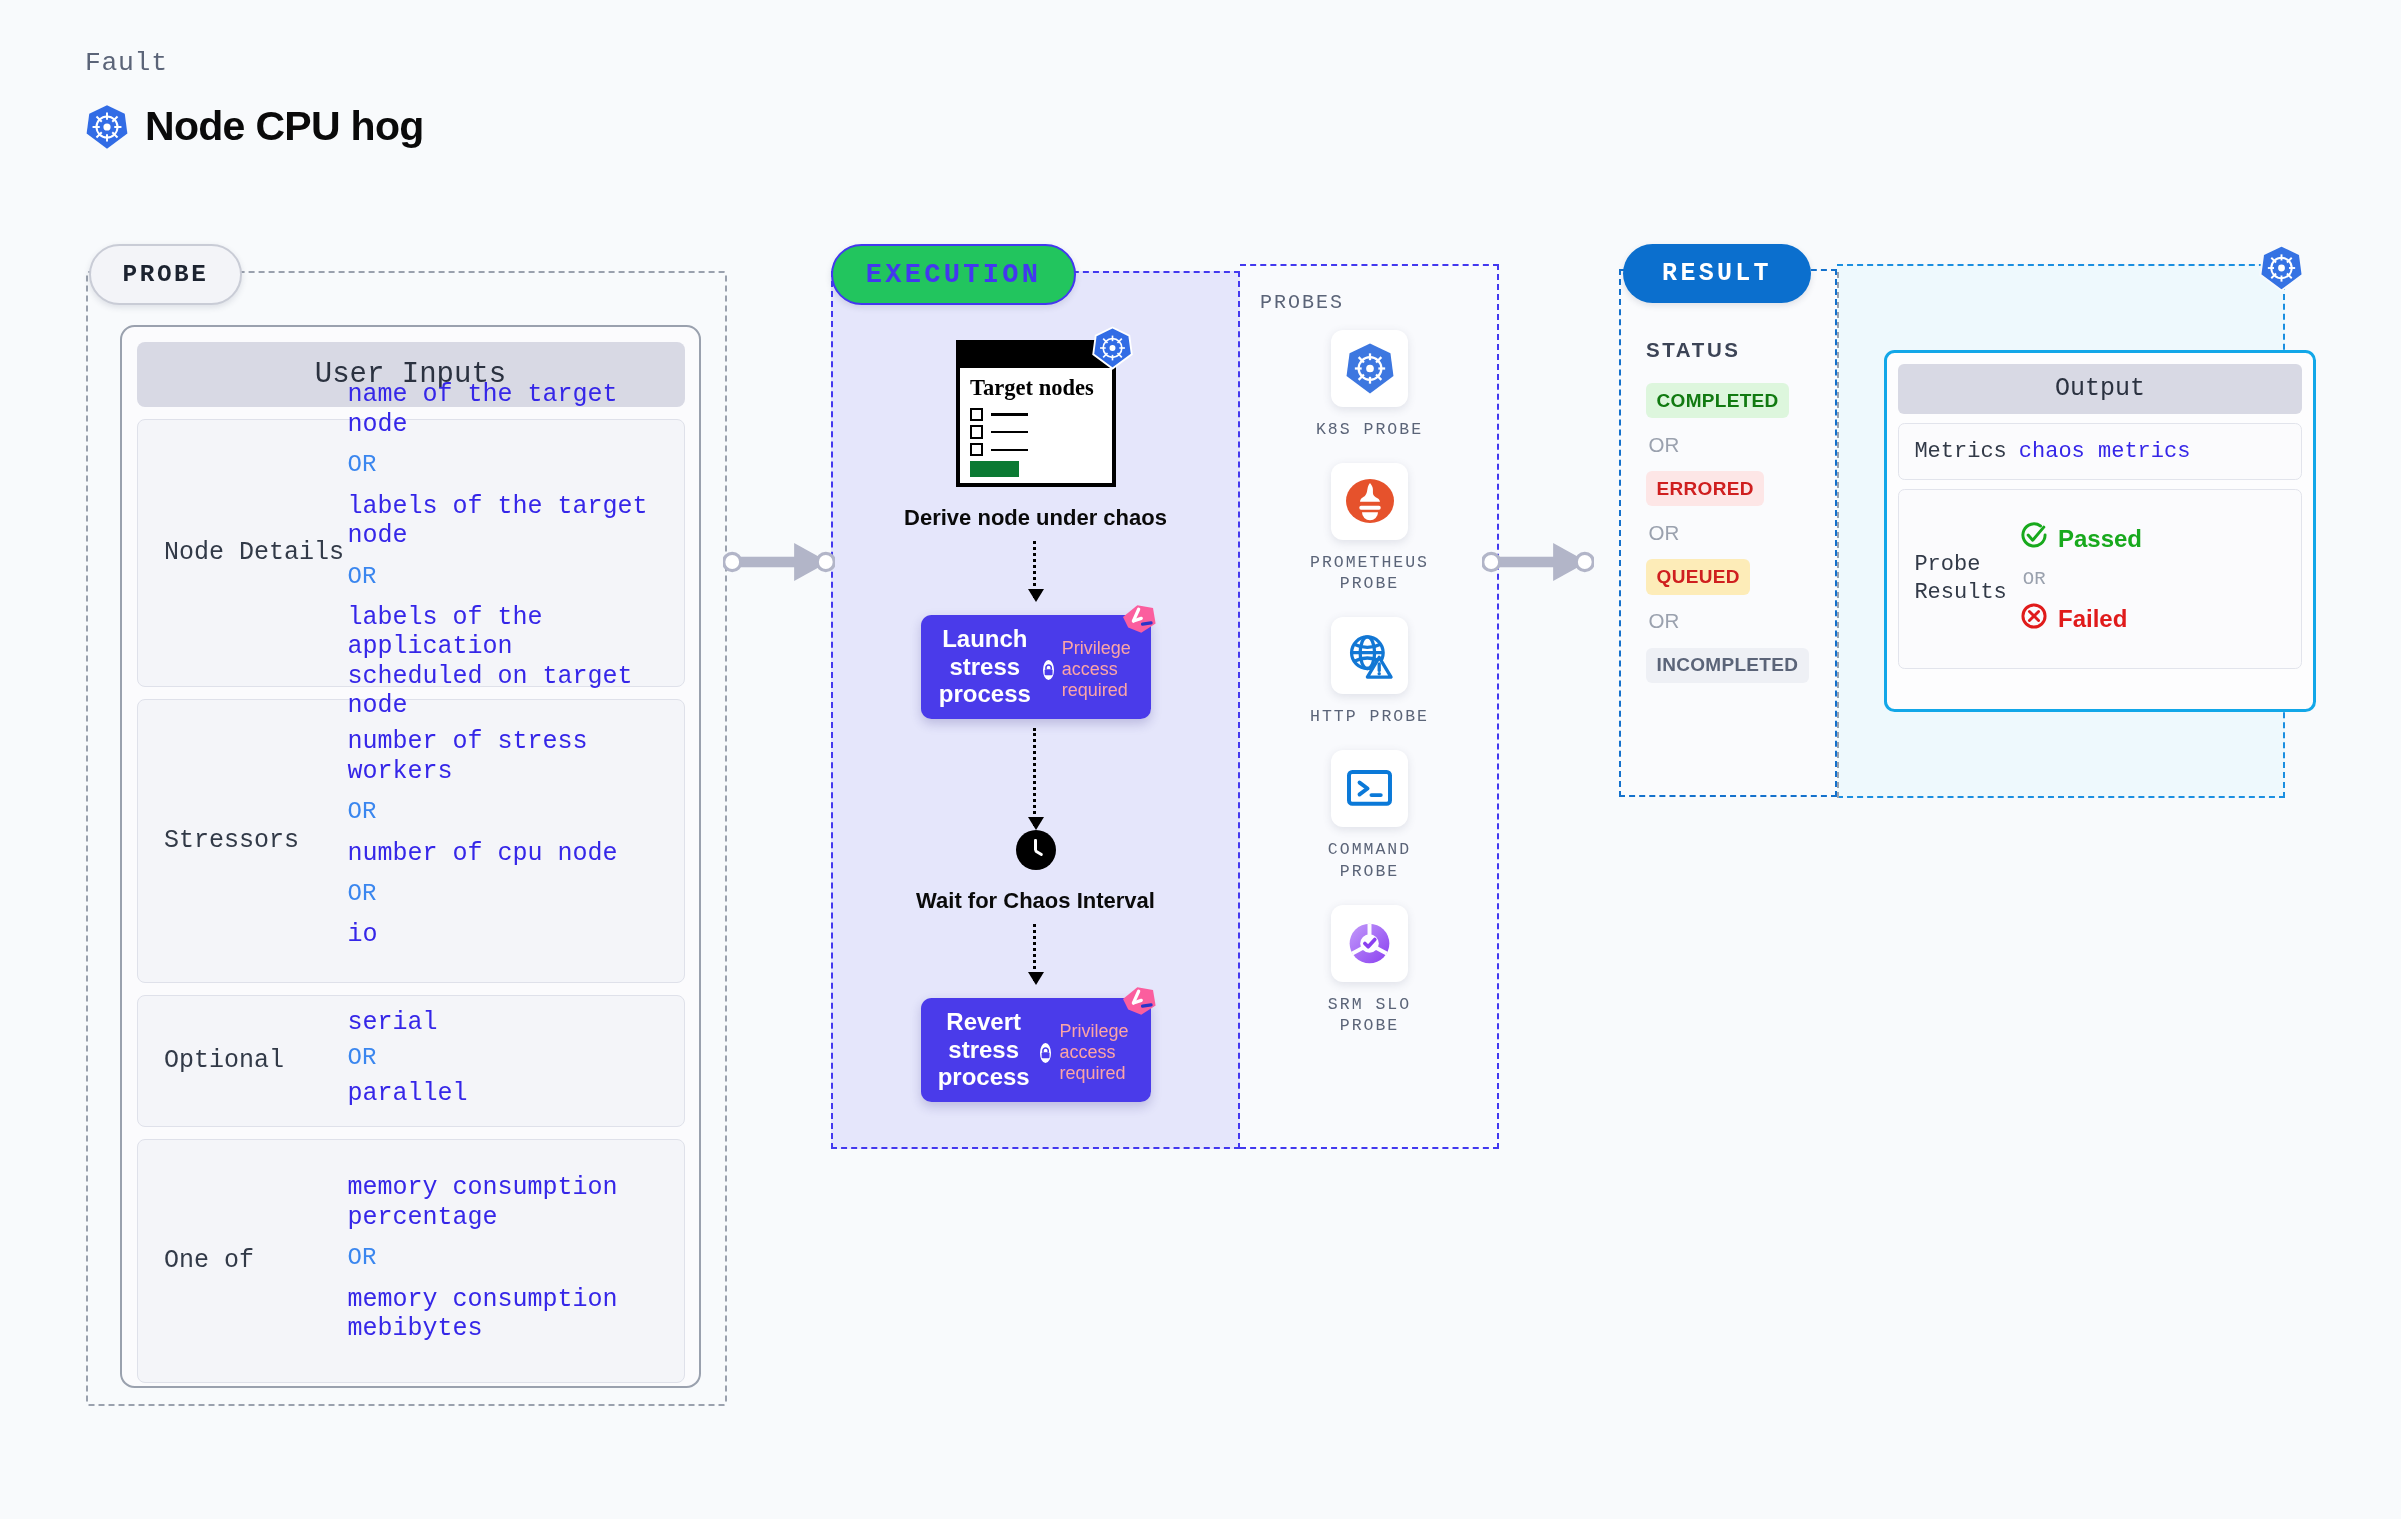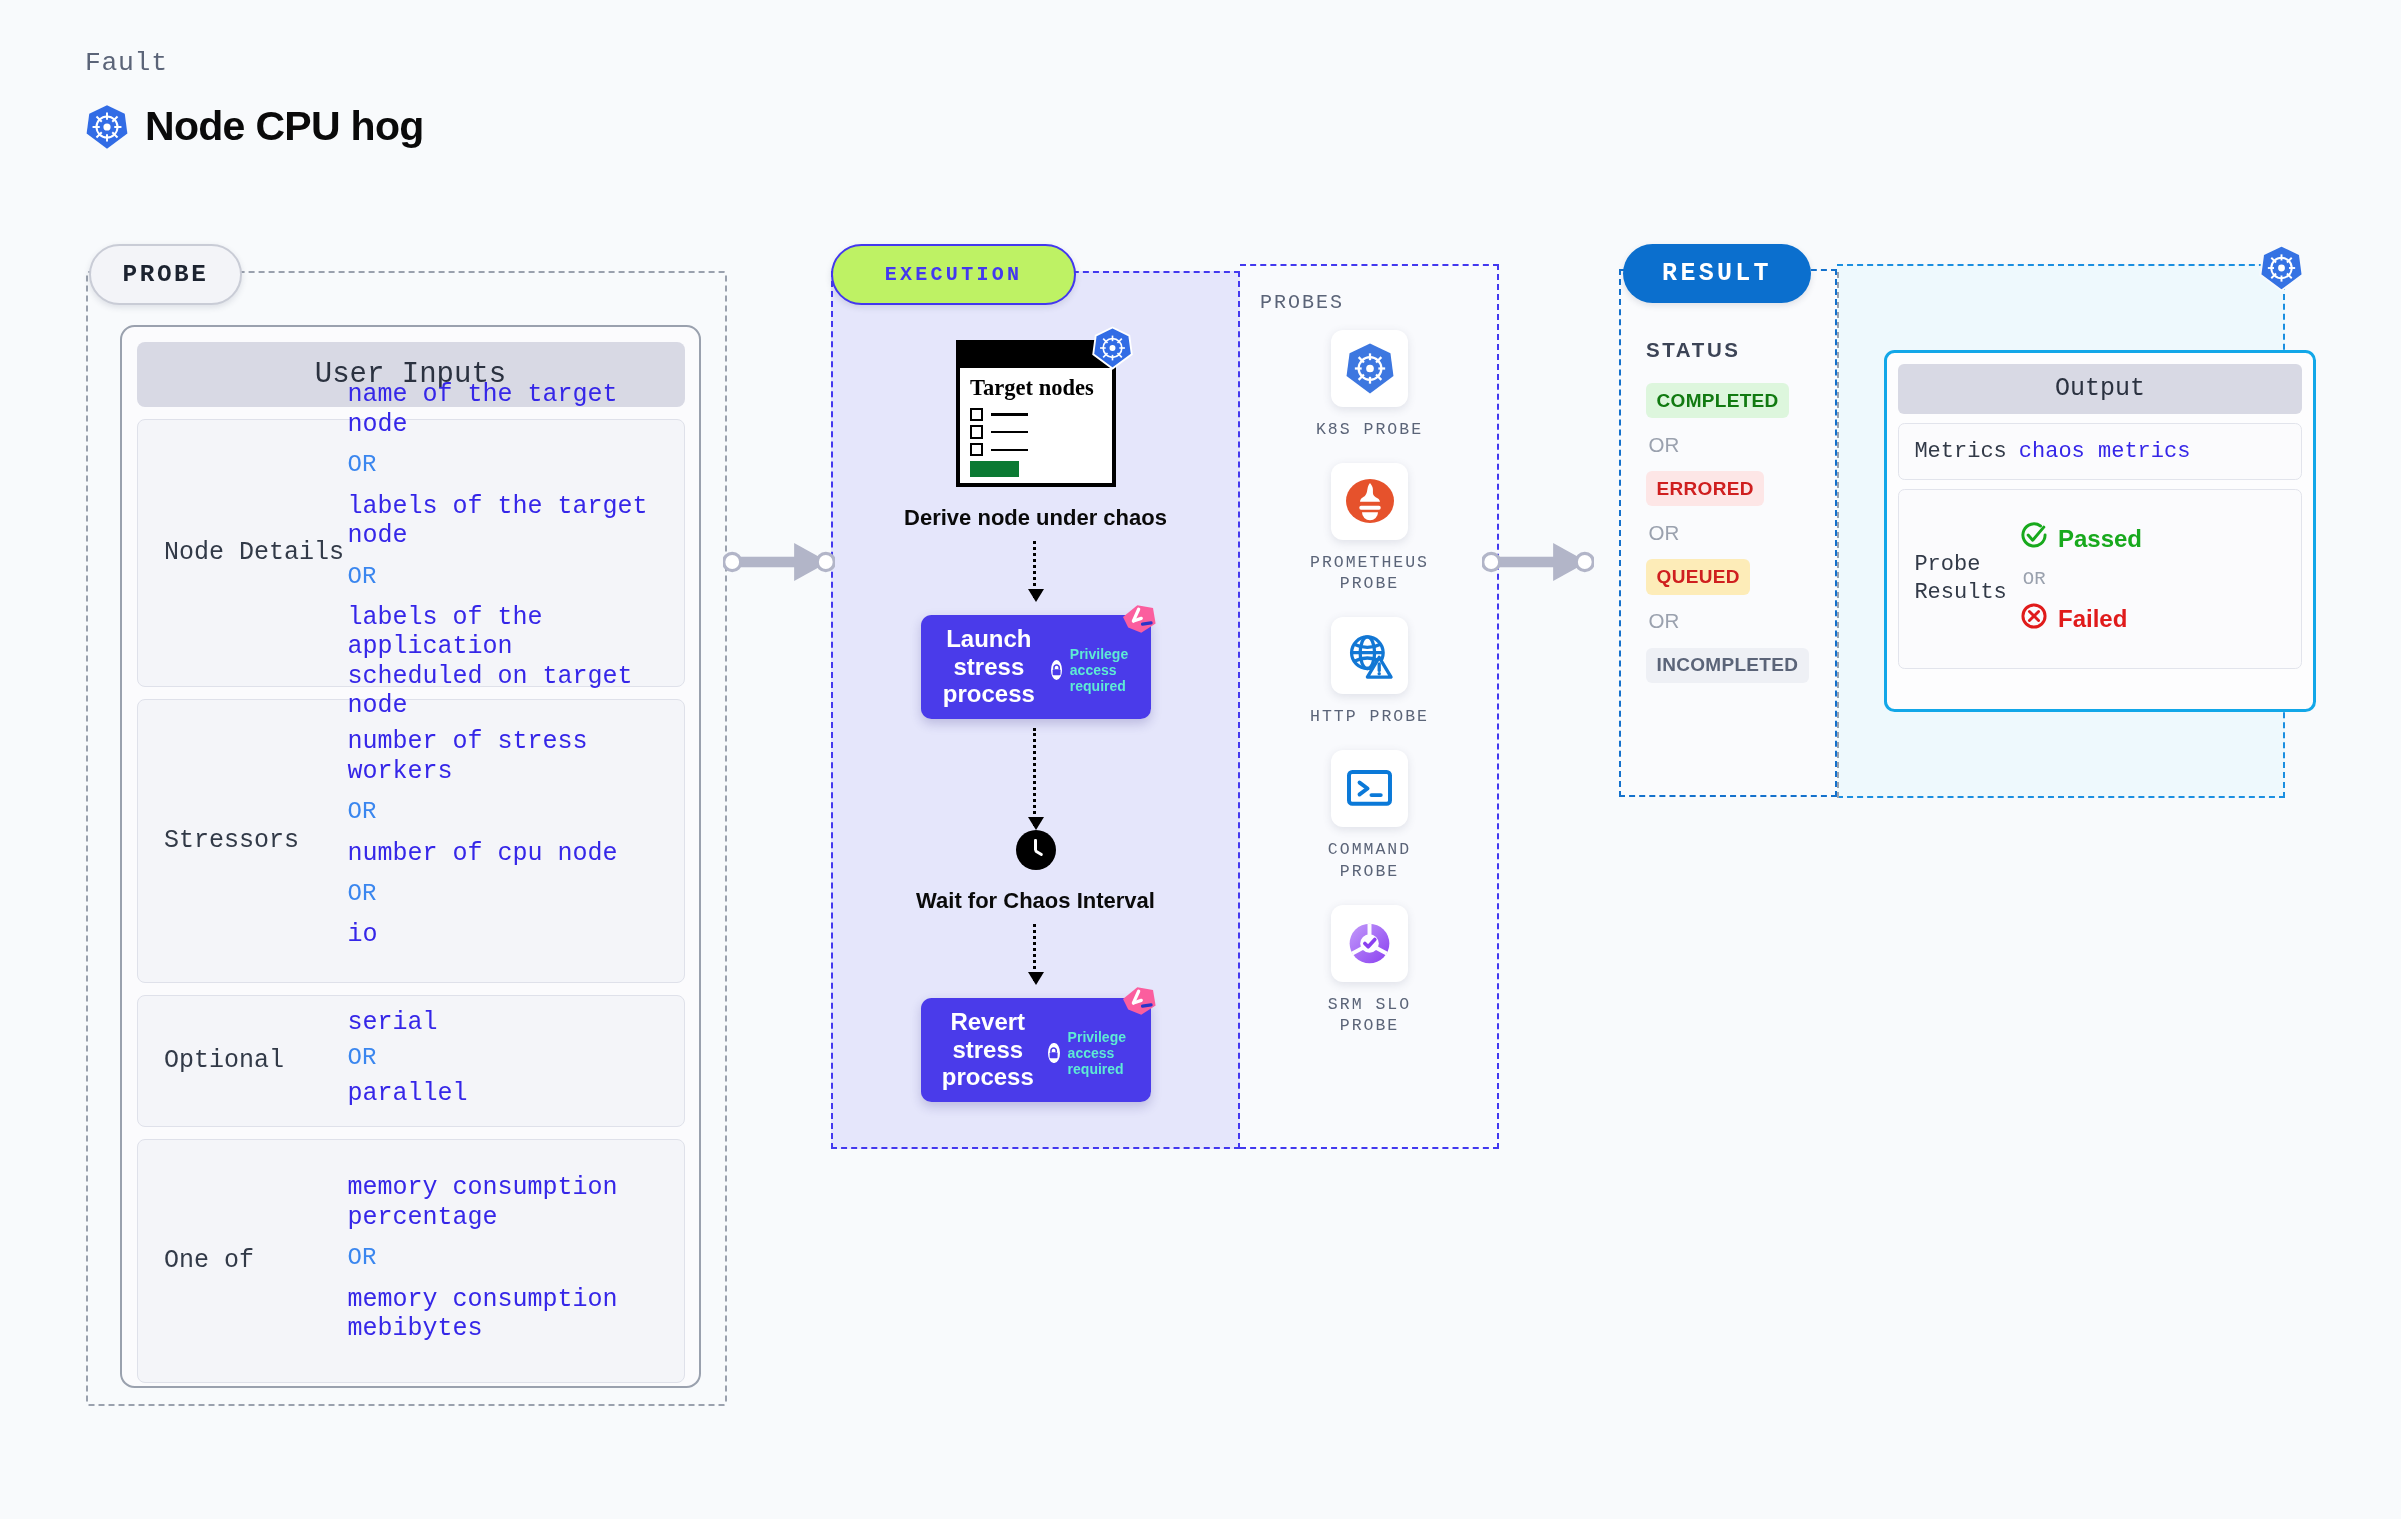--- a/index.html
+++ b/index.html
@@ -21,21 +21,21 @@
   .k8s-ico{display:block;}
 
   
   .pill{
     position:absolute;display:flex;align-items:center;justify-content:center;
     border-radius:660px;font-family:"Liberation Mono",monospace;font-weight:bold;
     box-shadow:0 2.6px 6.6px rgba(40,50,80,.13);
     z-index:6;
   }
   #tune-pill{left:89px;top:244px;width:149px;height:57px;background:#f3f4f8;border:2px solid #c9ccd6;color:#1c2330;font-size:24.4px;letter-spacing:2.6px;}
-  #execution-pill{left:831px;top:244px;width:241px;height:57px;background:#bef264;border:2.6px solid #4338ef;color:#4338ef;font-size:20px;letter-spacing:3.3px;}
+  #execution-pill{left:831px;top:244px;width:241px;height:57px;background:#22c55e;border:2.6px solid #4338ef;color:#4338ef;font-size:27px;letter-spacing:3.3px;}
   #result-pill{left:1623px;top:244px;width:188px;height:59px;background:#0b6fce;color:#fff;font-size:25px;letter-spacing:3.3px;}
 
   
   .region{position:absolute;box-sizing:border-box;z-index:1;}
   #tune-region{left:86px;top:271px;width:641px;height:1135px;border:2.6px dashed #9aa1ae;border-radius:2.6px;background:transparent;}
   #execution-region{left:831px;top:271px;width:409px;height:878px;border:2.6px dashed #4338ef;background:#e5e6fb;}
   #probes-region{left:1240px;top:264px;width:259px;height:885px;border:2px dashed #4338ef;border-left:none;background:#f9fafd;}
   #result-region{left:1619px;top:269px;width:218px;height:528px;border:2.6px dashed #1471cc;background:#fafbfd;}
   #output-region{left:1837px;top:264px;width:448px;height:534px;border:2.6px dashed #1b8fe0;border-left:none;background:#eef9fd;}
   #result-divider{position:absolute;left:1837px;top:272px;width:0;height:526px;border-left:2px dashed #9aa1ae;z-index:2;}
@@ -94,21 +94,21 @@
   }
   .flow-arrow.long{height:98px;}
 
   .purple-box{
     position:relative;width:230px;min-height:99px;background:#4a3bea;border-radius:10.6px;
     display:flex;flex-direction:row;align-items:center;justify-content:center;
     box-shadow:0 4.6px 10.6px rgba(45,35,130,.22);margin-top:17px;padding:10.6px 6.6px;box-sizing:border-box;
   }
   .pb-title{color:#fff;font-size:24px;font-weight:bold;text-align:center;line-height:1.15;}
   .pb-sub{display:flex;align-items:center;gap:8px;margin-top:6.6px;}
-  .pb-sub-text{color:#5eead4;font-size:14px;font-weight:bold;}
+  .pb-sub-text{color:#fca5a5;font-size:18px;}
   .lockchip{width:20.5px;height:20.5px;border-radius:50%;background:#fff;display:flex;align-items:center;justify-content:center;}
   .ribbon{position:absolute;right:-6.6px;top:-11.2px;}
 
   .clock{width:40px;height:40px;border-radius:50%;background:#000;position:relative;margin-top:4px;}
   .clock::before{content:"";position:absolute;left:18.5px;top:9.2px;width:2.6px;height:12px;background:#fff;border-radius:1.3px;}
   .clock::after{content:"";position:absolute;left:19px;top:19px;width:9.2px;height:2.6px;background:#fff;border-radius:1.3px;transform:rotate(32deg);transform-origin:left center;}
 
   
   #probes-title{position:absolute;left:1260px;top:291px;font-family:"Liberation Mono",monospace;font-size:20px;letter-spacing:2px;color:#5b6478;z-index:4;}
   #probes-list{position:absolute;left:1240px;top:330px;width:259px;z-index:4;display:flex;flex-direction:column;align-items:center;}

